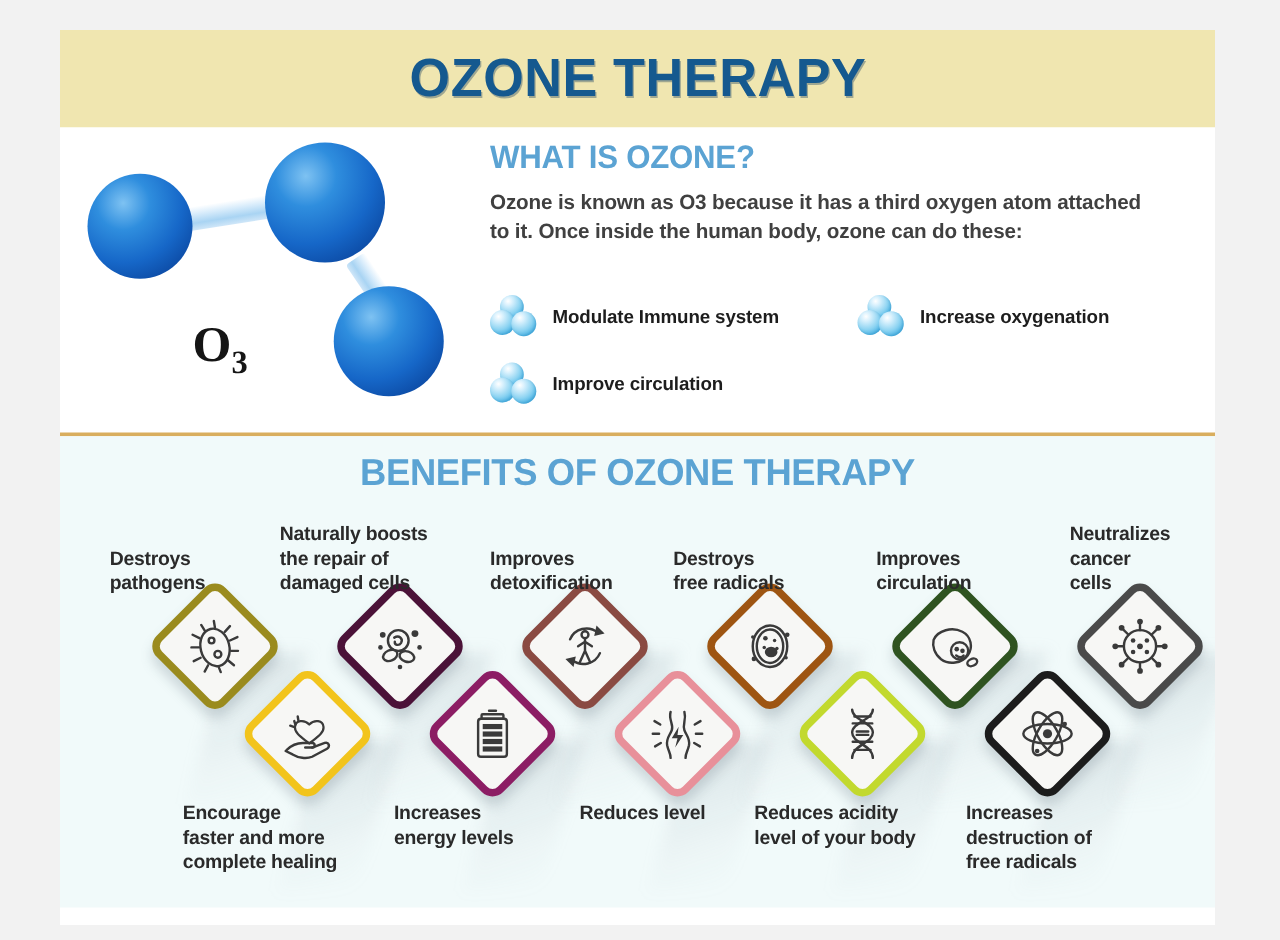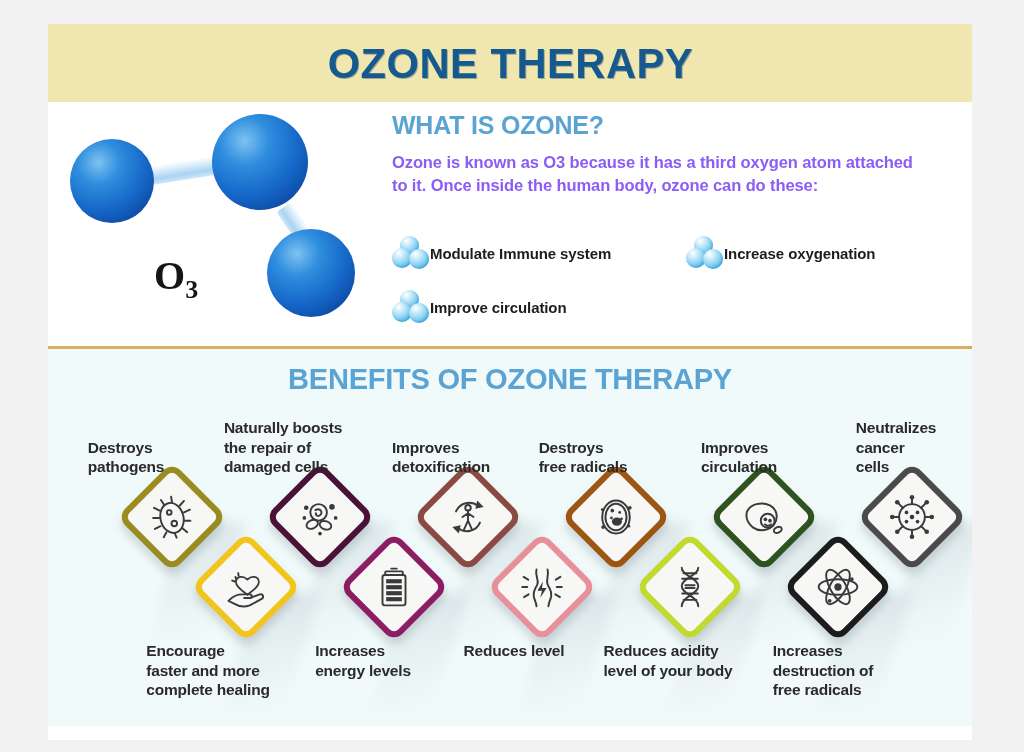--- a/index.html
+++ b/index.html
@@ -105,40 +105,40 @@
     font-weight: bold;
     color: #5ba3d3;
     letter-spacing: -0.2px;
     margin: 0 0 10px 0;
     transform: scaleX(0.96);
     transform-origin: left center;
   }
   .ozone-para {
     font-size: 16.5px;
     font-weight: bold;
-    color: #8b5cf6;
+    color: #404040;
     line-height: 1.42;
     width: 540px;
     letter-spacing: -0.1px;
     margin: 0;
   }
 
   .bullet-grid {
     position: absolute;
     left: 344px;
     top: 124px;
     width: 578px;
     display: grid;
     grid-template-columns: 294px 284px;
     grid-template-rows: 54px 54px;
   }
   .bullet {
     display: flex;
     align-items: center;
-    gap: 0;
+    gap: 12px;
   }
   .bubble-icon {
     position: relative;
     width: 38px;
     height: 34px;
     flex: 0 0 38px;
   }
   .bubble-icon i {
     position: absolute;
     display: block;

